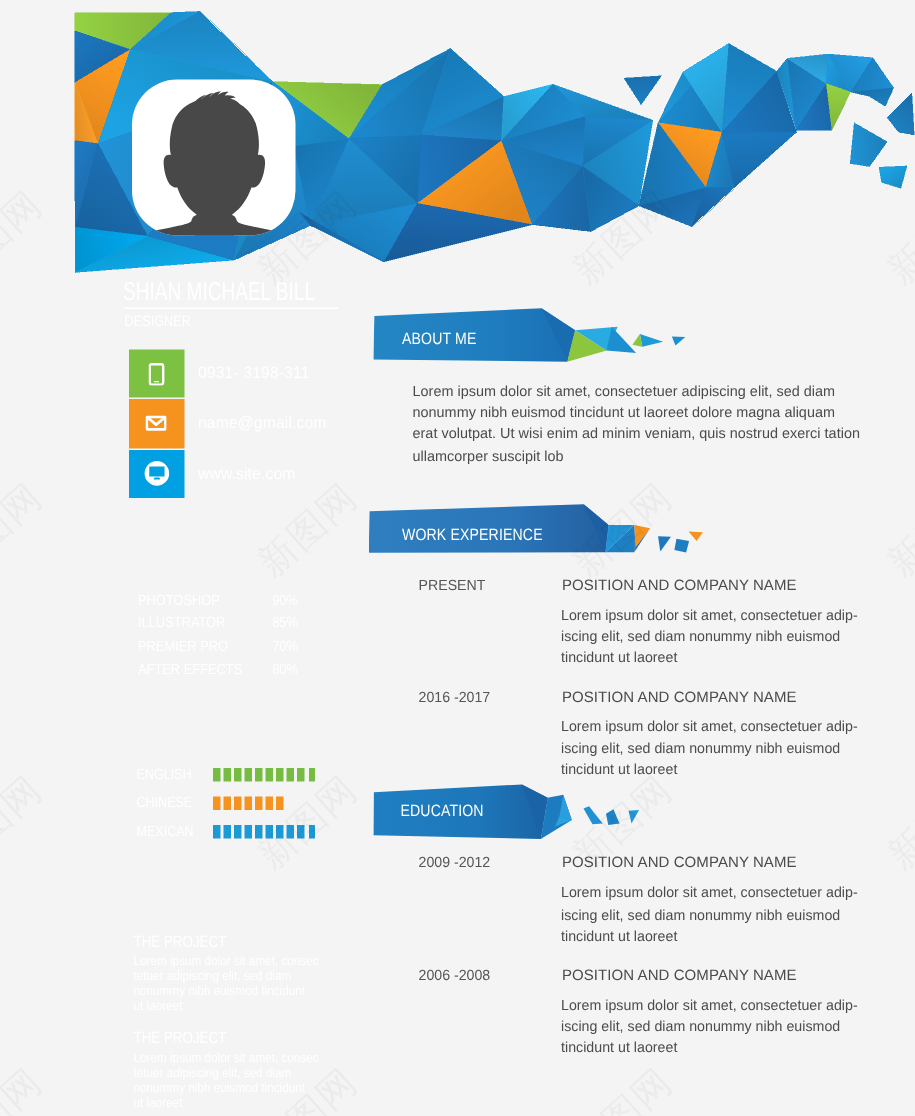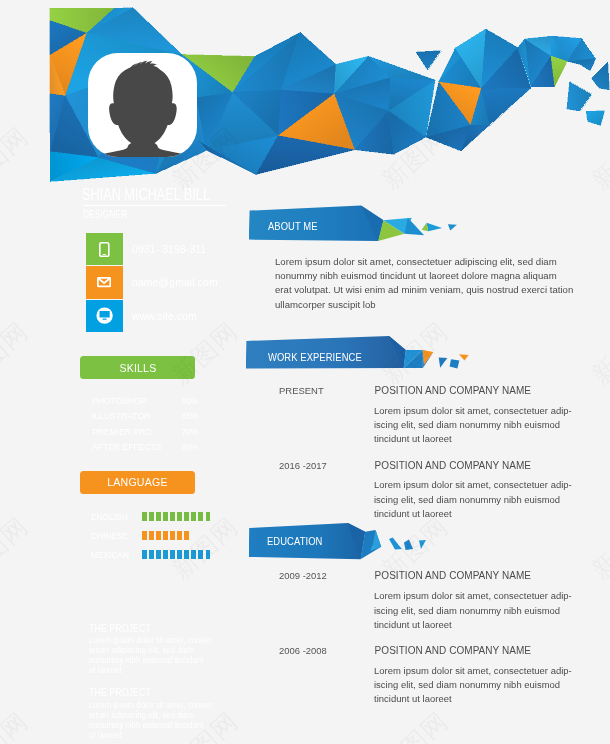--- a/index.html
+++ b/index.html
@@ -455,45 +455,39 @@
           <svg viewBox="0 0 17.2 17.2" width="17.2" height="17.2">
             <path fill="#fff" fill-rule="evenodd" d="M8.6,0.4 A8.2,8.2 0 1,0 8.6,16.8 A8.2,8.2 0 1,0 8.6,0.4 Z
               M3.5,4.0 L13.7,4.0 L13.7,10.6 L3.5,10.6 Z
               M7.0,11.4 L10.2,11.4 L10.9,12.7 L6.3,12.7 Z"></path>
           </svg>
         </span>
         <span class="ctext">www.site.com</span>
       </div>
     </div>
 
-    <div class="tag green">
-        <span>SKILLS</span>
-      </div>
     <div class="skills">
         <div class="srow">
           <span>PHOTOSHOP</span>
           <span>90%</span>
         </div>
         <div class="srow">
           <span>ILLUSTRATOR</span>
           <span>85%</span>
         </div>
         <div class="srow">
           <span>PREMIER PRO</span>
           <span>70%</span>
         </div>
         <div class="srow">
           <span>AFTER EFFECTS</span>
           <span>80%</span>
         </div>
       </div>
 
-    <div class="tag orange">
-        <span>LANGUAGE</span>
-      </div>
     <div class="langs">
         <div class="lrow">
           <span class="llabel">ENGLISH</span>
           <span class="lbars">
             <i style="background:#76bc43"></i>
             <i style="background:#76bc43"></i>
             <i style="background:#76bc43"></i>
             <i style="background:#76bc43"></i>
             <i style="background:#76bc43"></i>
             <i style="background:#76bc43"></i>

